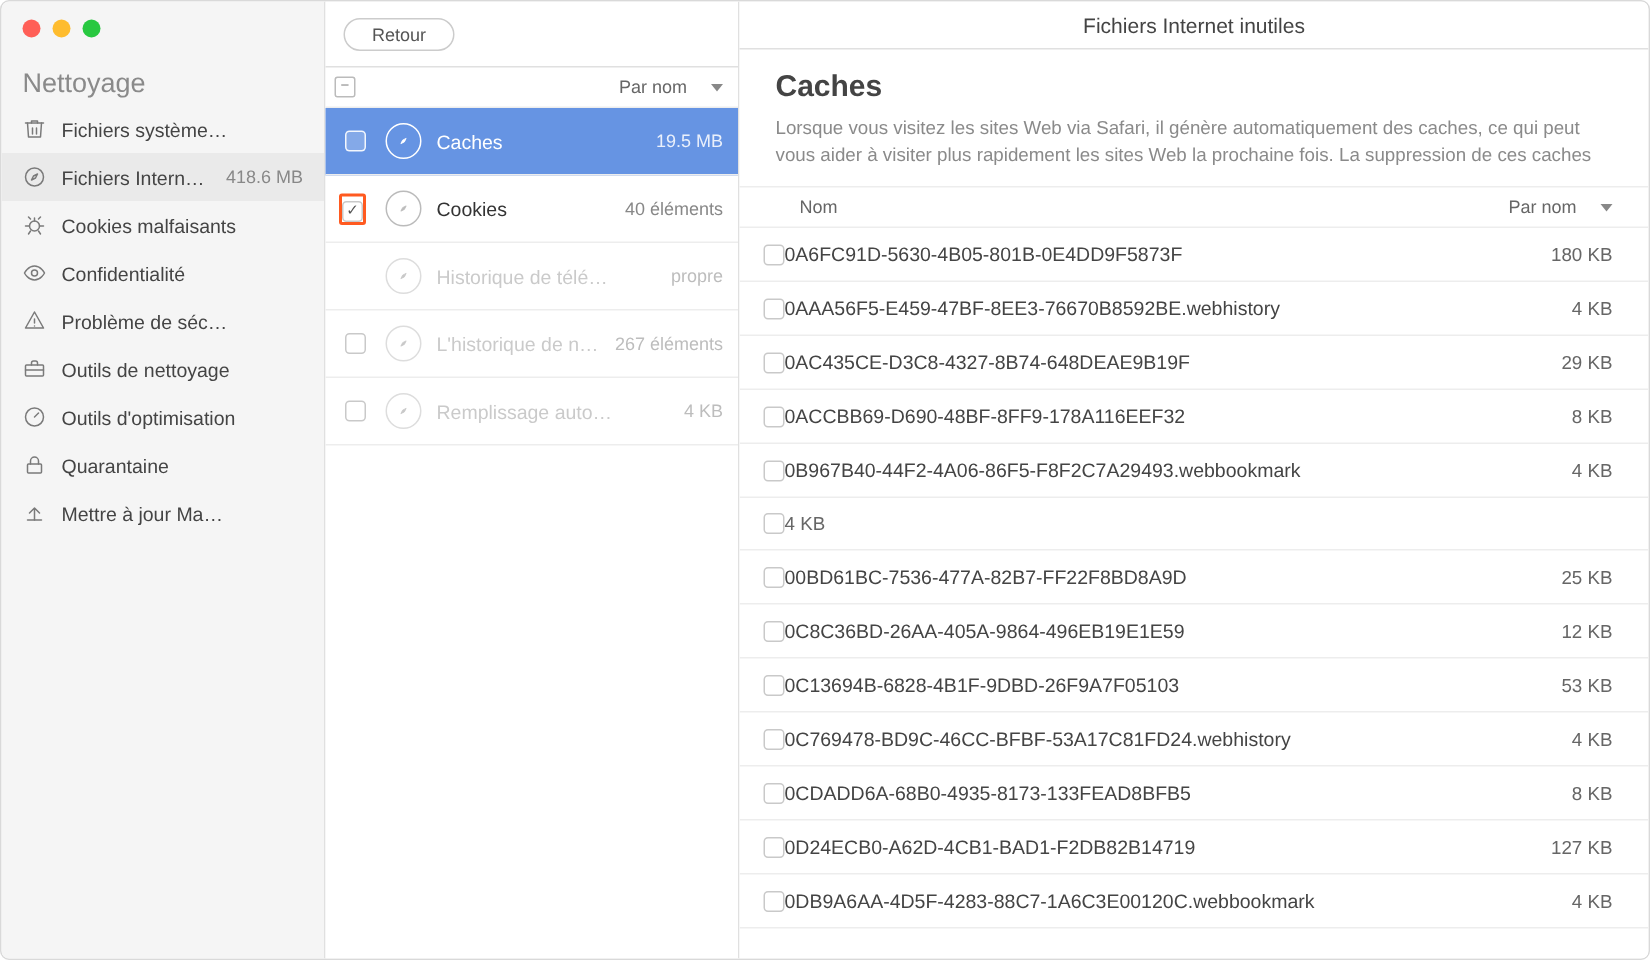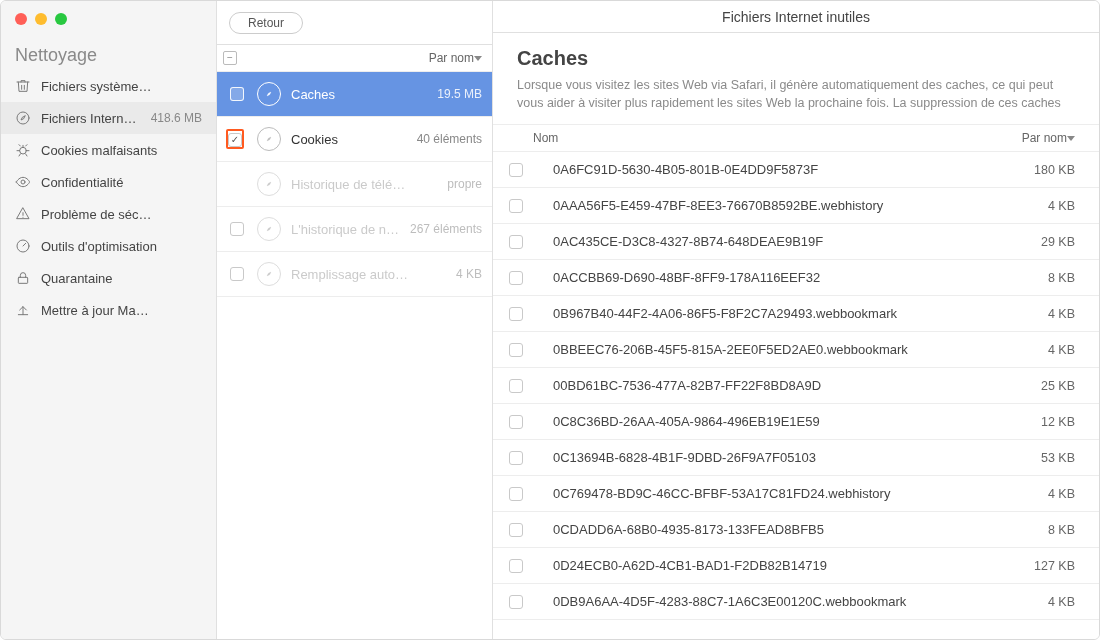--- a/index.html
+++ b/index.html
@@ -125,21 +125,21 @@
     align-items: center; justify-content: center;
     font-size: 10px;
     color: #888;
     margin-right: 8px;
     line-height: 1;
   }
   .sort {
     margin-left: auto;
     display: inline-flex;
     align-items: center;
-    gap: 0;
+    gap: 16px;
     color: #666;
     font-size: 12px;
   }
   .caret-down {
     width:0;height:0;
     border-left:4px solid transparent;
     border-right:4px solid transparent;
     border-top:5px solid #888;
   }
   .cat-item {
@@ -242,21 +242,21 @@
   }
   .file-header .col-name { margin-left: 24px; }
   .file-header .sort { margin-left:auto; }
   .file-list {
     flex:1;
     overflow:auto;
   }
   .file-row {
     display:flex;
     align-items:center;
-    gap: 30px;
+    gap: 0;
     padding: 10px 24px 10px 16px;
     border-bottom: 1px solid var(--border-light);
     font-size: 13px;
     color:#444;
   }
   .file-row .cbx {
     width:14px; height:14px;
     border:1px solid #c9c9c9;
     border-radius:3px;
     background:#fff;
@@ -326,20 +326,29 @@
           <span class="label">Confidentialité</span>
         </div>
         <div class="side-item">
           <span class="side-icon">
             <svg viewBox="0 0 24 24" stroke="currentColor" fill="none" stroke-width="1.5" stroke-linecap="round" stroke-linejoin="round">
               <path d="M12 3l9 16H3z"></path>
               <path d="M12 10v4M12 17h.01"></path>
             </svg>
           </span>
           <span class="label">Problème de séc…</span>
+        </div>
+        <div class="side-item">
+          <span class="side-icon">
+            <svg viewBox="0 0 24 24" stroke="currentColor" fill="none" stroke-width="1.5" stroke-linecap="round" stroke-linejoin="round">
+              <rect x="3" y="8" width="18" height="11" rx="1"></rect>
+              <path d="M3 13h18M9 8V6a2 2 0 012-2h2a2 2 0 012 2v2"></path>
+            </svg>
+          </span>
+          <span class="label">Outils de nettoyage</span>
         </div>
         <div class="side-item">
           <span class="side-icon">
             <svg viewBox="0 0 24 24" stroke="currentColor" fill="none" stroke-width="1.5" stroke-linecap="round" stroke-linejoin="round">
               <circle cx="12" cy="12" r="9"></circle>
               <path d="M12 12l4-4"></path>
             </svg>
           </span>
           <span class="label">Outils d'optimisation</span>
         </div>
@@ -473,21 +482,20 @@
           <span class="fname">0ACCBB69-D690-48BF-8FF9-178A116EEF32</span>
           <span class="size">8 KB</span>
         </div>
         <div class="file-row">
           <span class="cbx"></span>
           <span class="fname">0B967B40-44F2-4A06-86F5-F8F2C7A29493.webbookmark</span>
           <span class="size">4 KB</span>
         </div>
         <div class="file-row">
           <span class="cbx"></span>
-          <span class="fname">0BBEEC76-206B-45F5-815A-2EE0F5ED2AE0.webbookmark</span>
           <span class="size">4 KB</span>
         </div>
         <div class="file-row">
           <span class="cbx"></span>
           <span class="fname">00BD61BC-7536-477A-82B7-FF22F8BD8A9D</span>
           <span class="size">25 KB</span>
         </div>
         <div class="file-row">
           <span class="cbx"></span>
           <span class="fname">0C8C36BD-26AA-405A-9864-496EB19E1E59</span>

